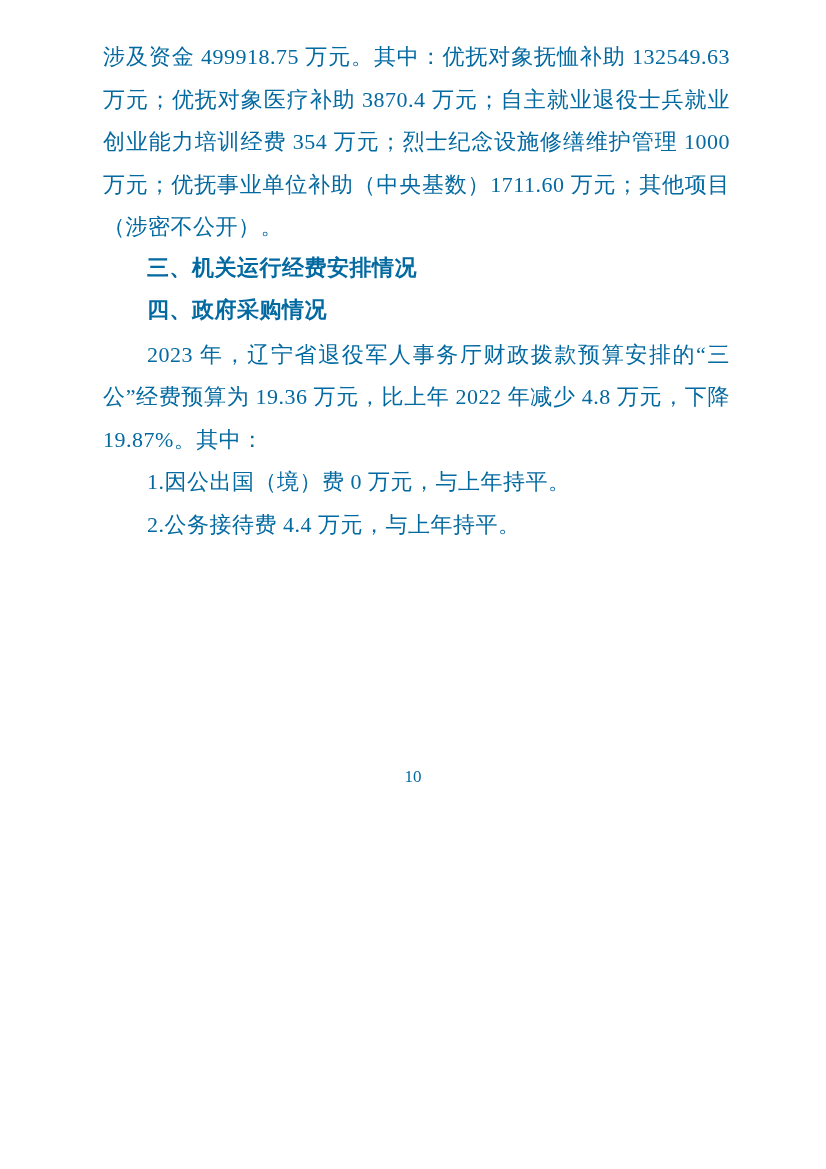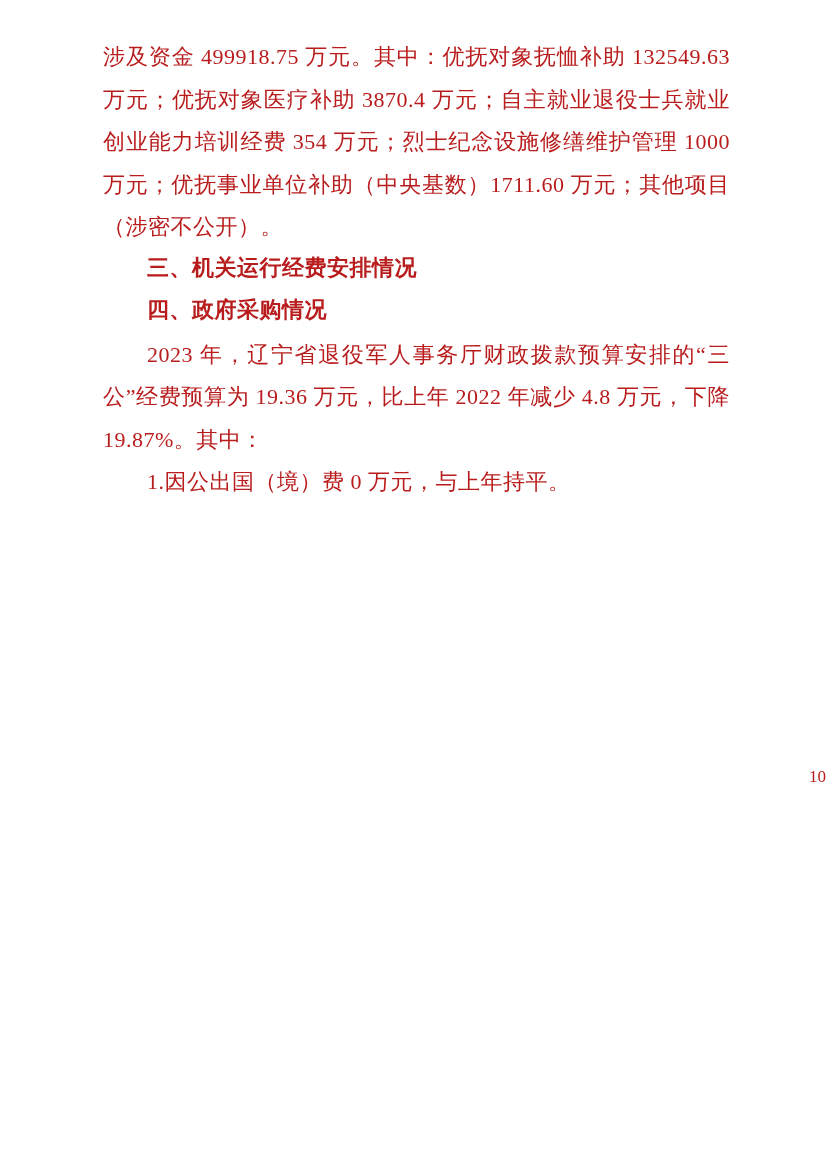--- a/index.html
+++ b/index.html
@@ -6,21 +6,21 @@
     margin: 0;
     padding: 0;
     background: #ffffff;
   }
   .page {
     position: relative;
     width: 826px;
     height: 833px;
     background: #ffffff;
     overflow: hidden;
-    color: #b91c1c;
+    color: #0369a1;
   }
   .content {
     position: absolute;
     left: 103px;
     top: 36px;
     width: 627px;
   }
   .content p, .content h2 {
     margin: 0;
     padding: 0;
@@ -40,31 +40,32 @@
     text-align: left;
   }
   .indent {
     text-indent: 2em;
   }
   .page-number {
     position: absolute;
     bottom: 46px;
     left: 0;
     width: 100%;
-    text-align: right;
+    text-align: center;
     font-family: "Liberation Serif", "DejaVu Serif", serif;
     font-size: 17px;
     line-height: 20px;
   }
 </style>
 </head>
 <body>
 
 <div class="page">
   <div class="content" id="blocks">
       <p class="body">涉及资金 499918.75 万元。其中：优抚对象抚恤补助 132549.63 万元；优抚对象医疗补助 3870.4 万元；自主就业退役士兵就业创业能力培训经费 354 万元；烈士纪念设施修缮维护管理 1000 万元；优抚事业单位补助（中央基数）1711.60 万元；其他项目（涉密不公开）。</p>
       <h2 class="heading">三、机关运行经费安排情况</h2>
       <h2 class="heading">四、政府采购情况</h2>
       <p class="body indent">2023 年，辽宁省退役军人事务厅财政拨款预算安排的“三公”经费预算为 19.36 万元，比上年 2022 年减少 4.8 万元，下降 19.87%。其中：</p>
       <p class="body indent">1.因公出国（境）费 0 万元，与上年持平。</p>
+      <p class="body indent">2.公务接待费 4.4 万元，与上年持平。</p>
     </div>
   <div class="page-number">10</div>
 </div>
 
 </body></html>

